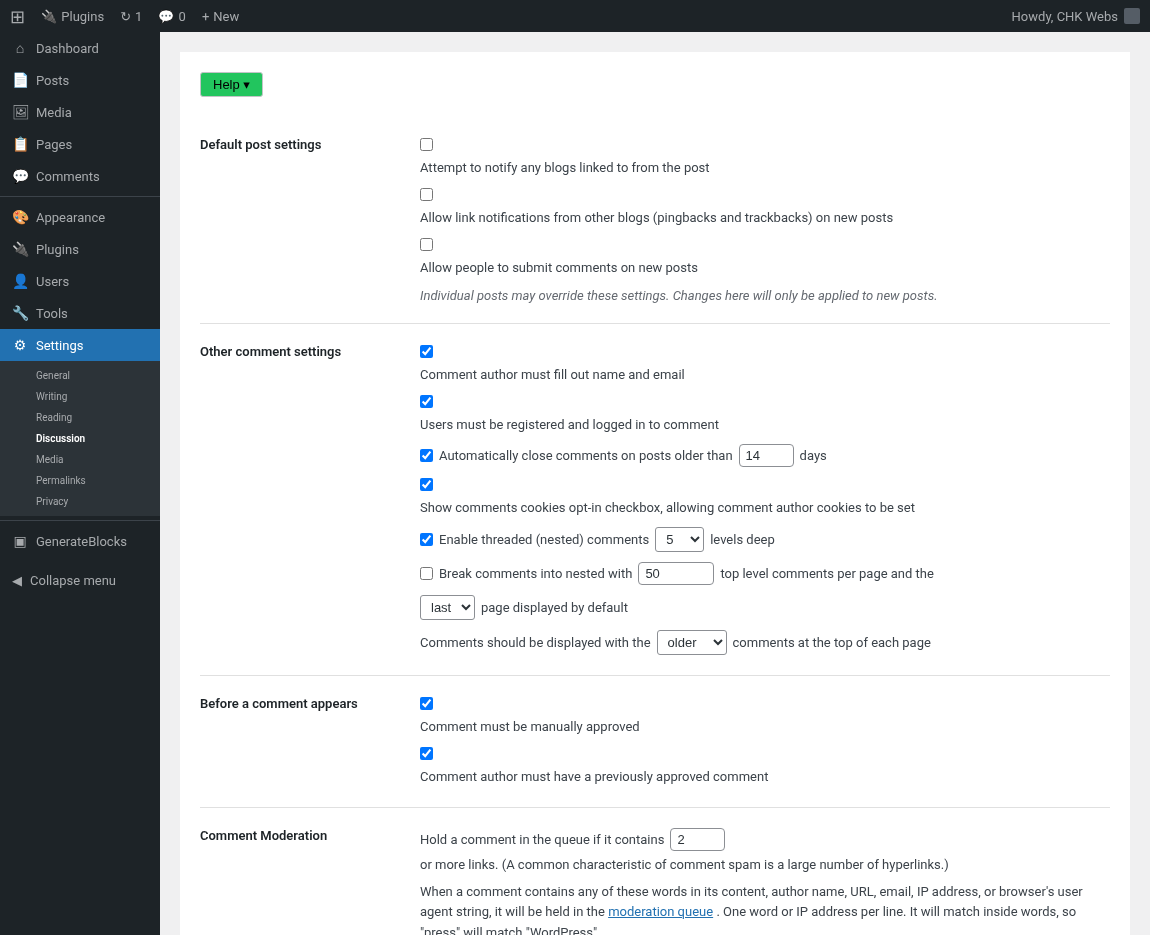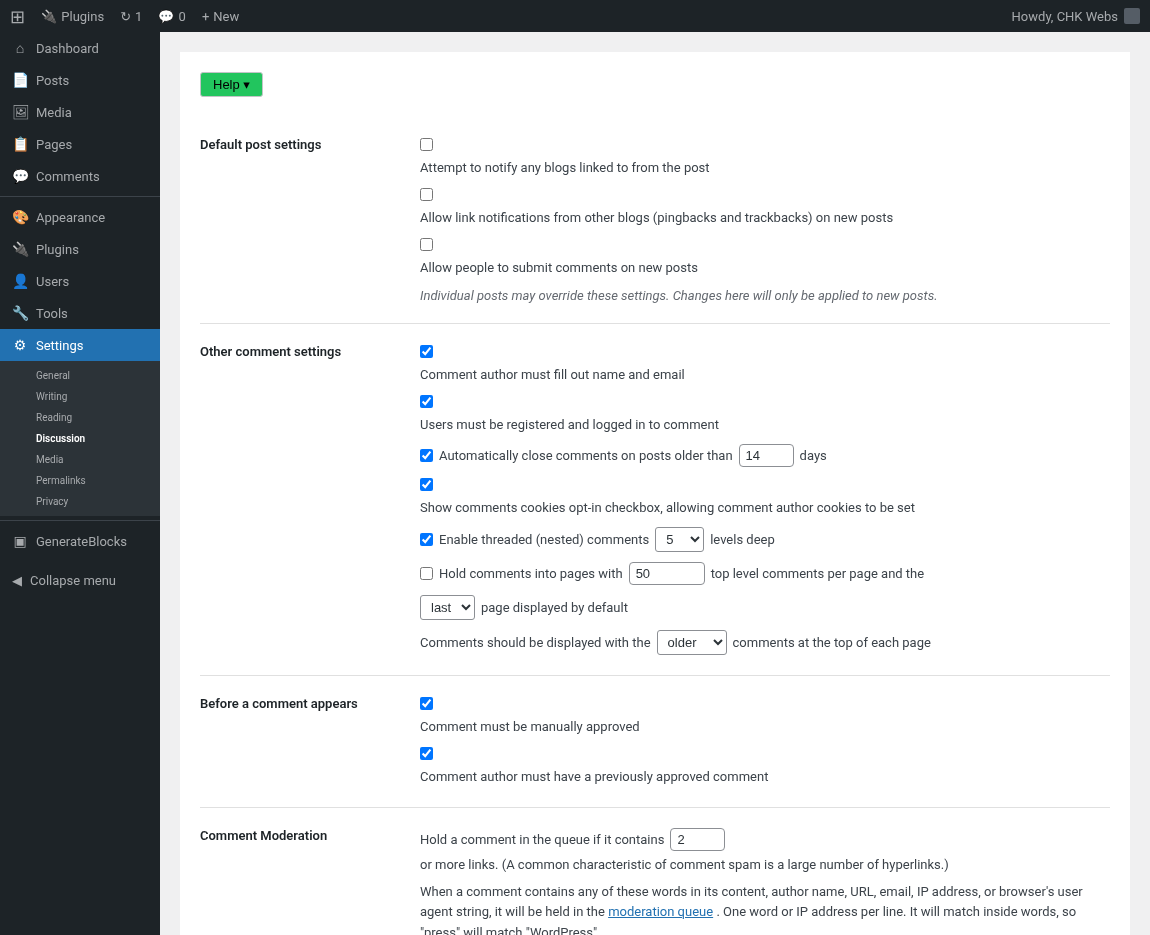--- a/index.html
+++ b/index.html
@@ -304,21 +304,21 @@
               <label class="inline-label" for="threaded">Enable threaded (nested) comments</label>
               <select>
                 <option>1</option><option>2</option><option>3</option><option>4</option>
                 <option selected="">5</option><option>6</option><option>7</option>
                 <option>8</option><option>9</option><option>10</option>
               </select>
               <span class="inline-label">levels deep</span>
             </div>
             <div class="inline-row">
               <input type="checkbox" id="pages" style="">
-              <label class="inline-label" for="pages">Hold comments into pages with</label>
+              <label class="inline-label" for="pages">Break comments into nested with</label>
               <input type="text" class="medium-input" value="50" style="">
               <span class="inline-label">top level comments per page and the</span>
             </div>
             <div class="inline-row">
               <select>
                 <option selected="">last</option>
                 <option>first</option>
               </select>
               <span class="inline-label">page displayed by default</span>
             </div>

